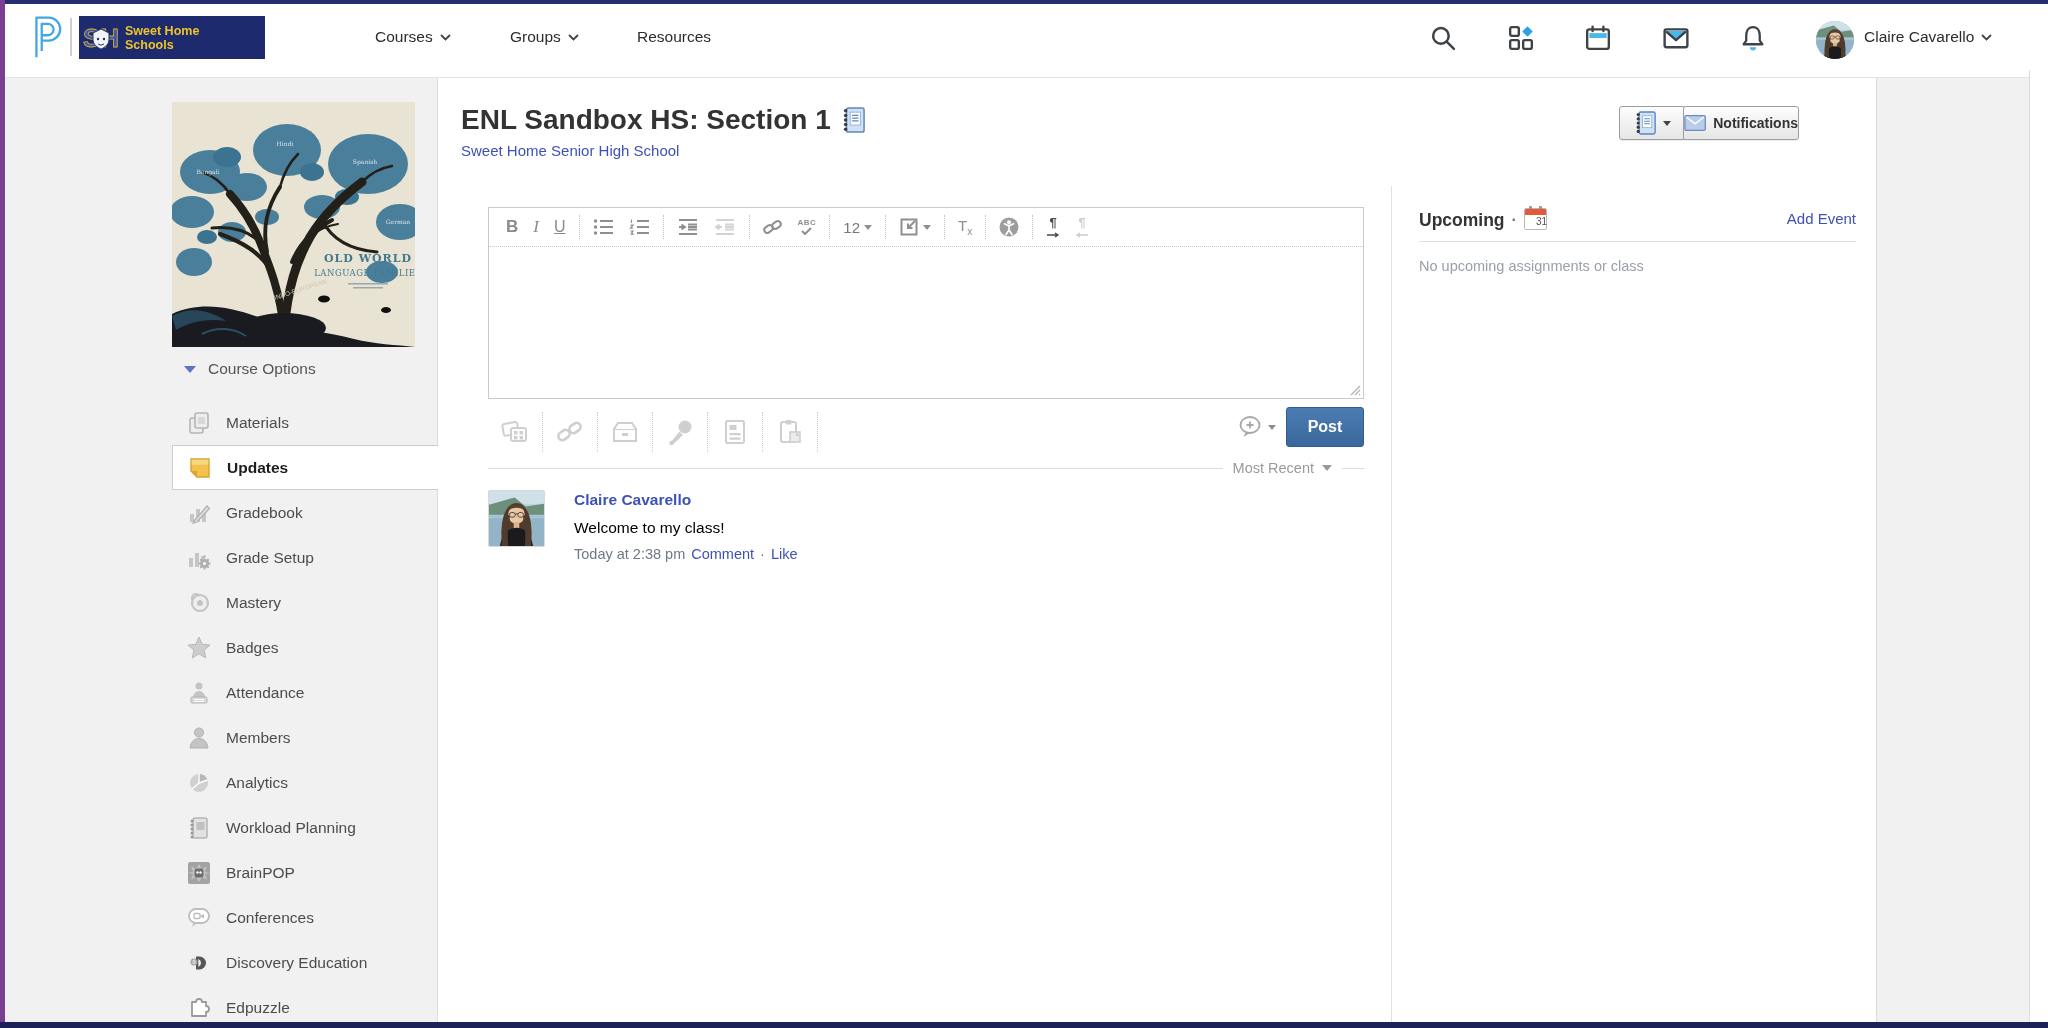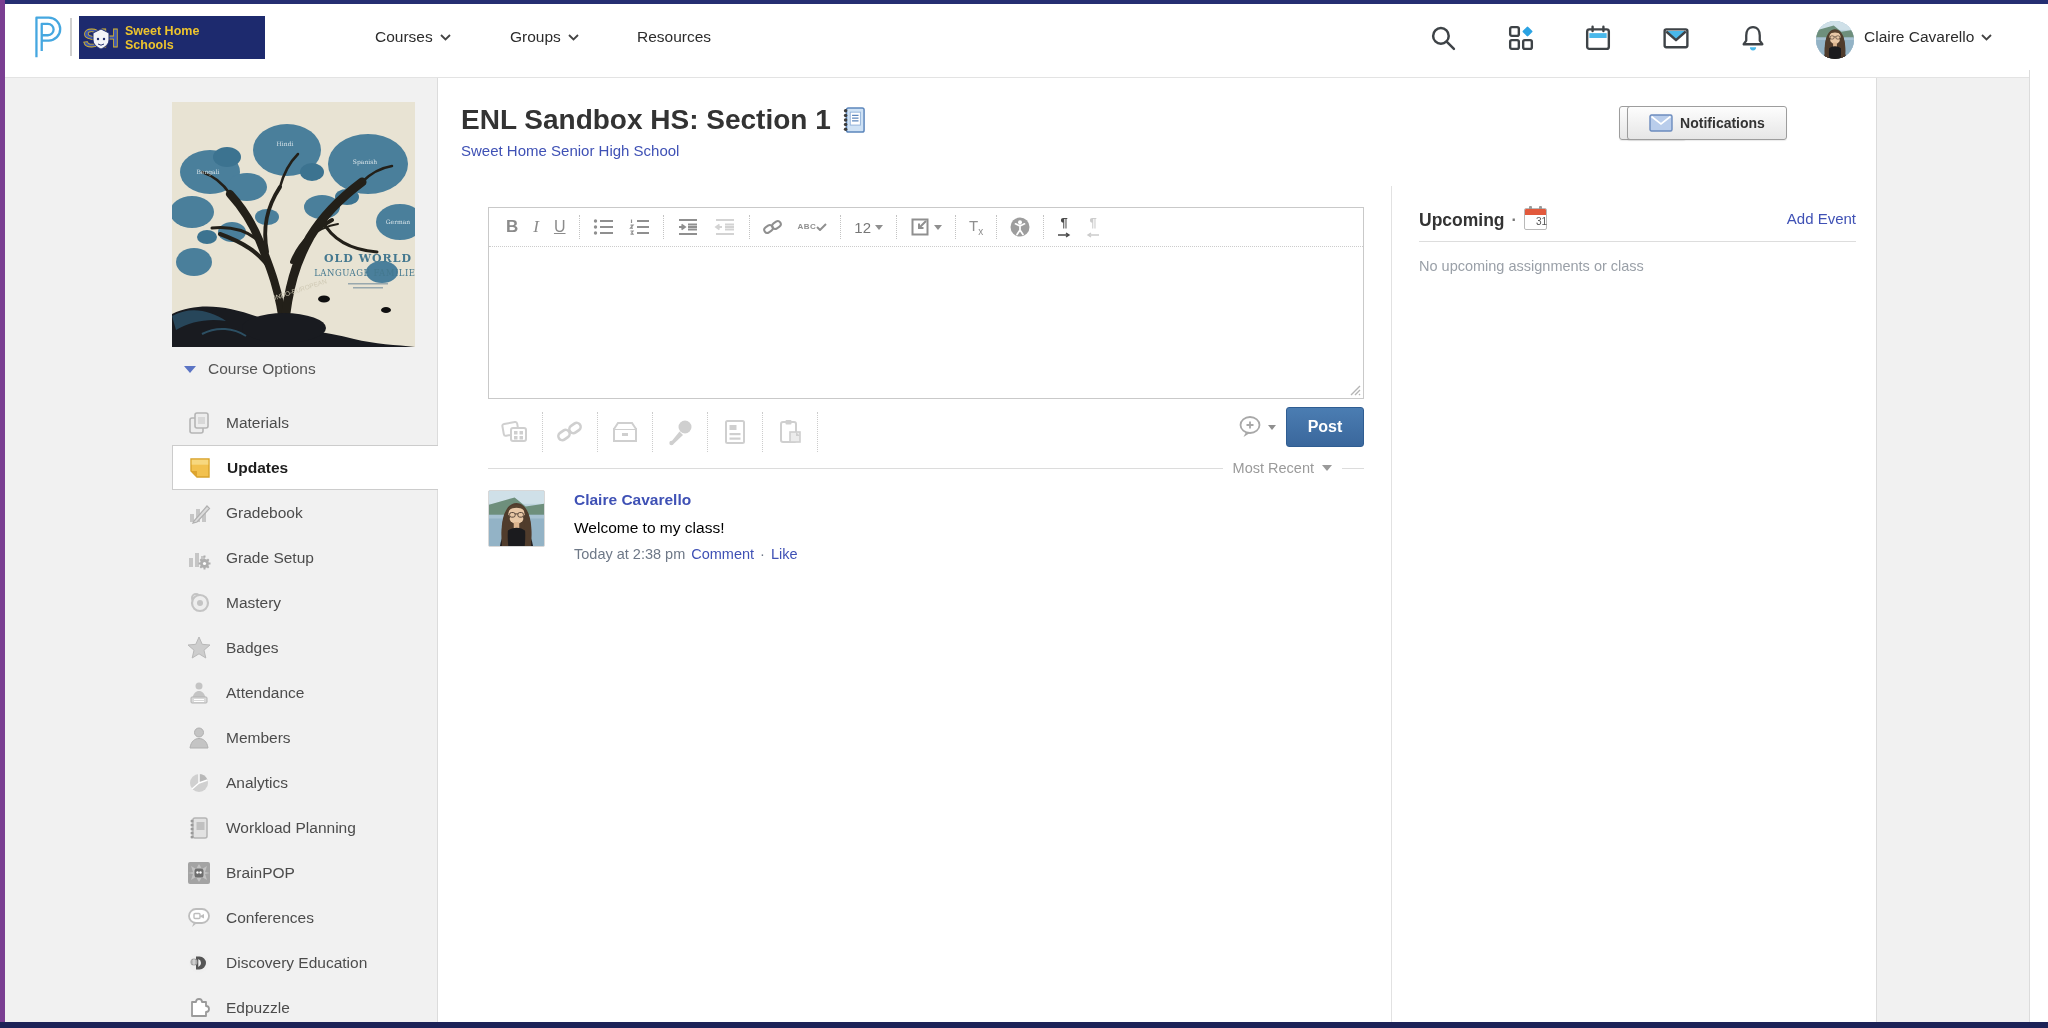--- a/index.html
+++ b/index.html
@@ -56,39 +56,39 @@
                border-left:1px solid #dcdcdc; border-right:1px solid #dcdcdc; }
   .page-title { position:absolute; left:23px; top:34px; display:flex; align-items:center; gap:10px;
                 font-size:28px; font-weight:bold; color:#333; }
   .page-title svg { width:24px; height:28px; }
   .school-link { position:absolute; left:23px; top:72px; font-size:15px; color:#3f51b5; text-decoration:none; cursor:pointer; }
 
   .hdr-btn { position:absolute; top:36px; height:34px; display:flex; align-items:center; justify-content:center;
              gap:7px; background:linear-gradient(#fdfdfd,#e6e6e6); border:1px solid #9d9d9d; border-radius:3px;
              font-size:14px; font-weight:bold; color:#333; cursor:pointer; box-shadow:0 1px 1px rgba(0,0,0,.08); }
   .hdr-btn1 { left:1181px; width:67px; }
-  .hdr-btn2 { left:1189px; width:160px; }
+  .hdr-btn2 { left:1245px; width:116px; }
   .caret-dark { width:0; height:0; border-left:4px solid transparent; border-right:4px solid transparent;
                 border-top:5px solid #444; }
 
   
   .editor { position:absolute; left:50px; top:137px; width:876px; border:1px solid #c9c9c9; background:#fff; }
   .toolbar { height:38px; display:flex; align-items:center; padding:0 4px; }
   .tgroup { display:flex; align-items:center; gap:15px; padding:0 13px; height:24px;
             border-right:1px dotted #c3c3c3; }
   .tgroup:last-child { border-right:none; }
   .tbtn { background:none; border:none; cursor:pointer; display:flex; align-items:center; gap:4px;
           color:#8b8b8b; font-family:"Liberation Sans",sans-serif; }
   .tb-bold { font-weight:bold; font-size:17px; }
   .tb-italic { font-family:"Liberation Serif", serif; font-style:italic; font-size:17px; }
   .tb-under { font-size:16px; text-decoration:underline; }
   .fontsize { font-size:15px; color:#777; }
   .caret-gray { width:0; height:0; border-left:4px solid transparent; border-right:4px solid transparent;
                 border-top:5px solid #8f8f8f; }
-  .abc { display:flex; flex-direction:row; align-items:center; font-size:8px; font-weight:bold;
+  .abc { display:flex; flex-direction:column; align-items:center; font-size:8px; font-weight:bold;
          color:#8f8f8f; line-height:8px; letter-spacing:.5px; }
   .tsub { font-size:15px; color:#8f8f8f; }
   .tsub sub { font-size:10px; }
   .para { display:flex; flex-direction:column; align-items:center; line-height:11px; }
   .para .pg { font-size:13px; font-weight:bold; color:#4a4a4a; }
   .para.dis .pg { color:#ccc; }
   .editor-body { position:relative; height:152px; border-top:1px dotted #ccc; background:#fff; cursor:text; }
   .resize-h { position:absolute; right:2px; bottom:2px; width:12px; height:12px; cursor:nwse-resize; }
 
   

